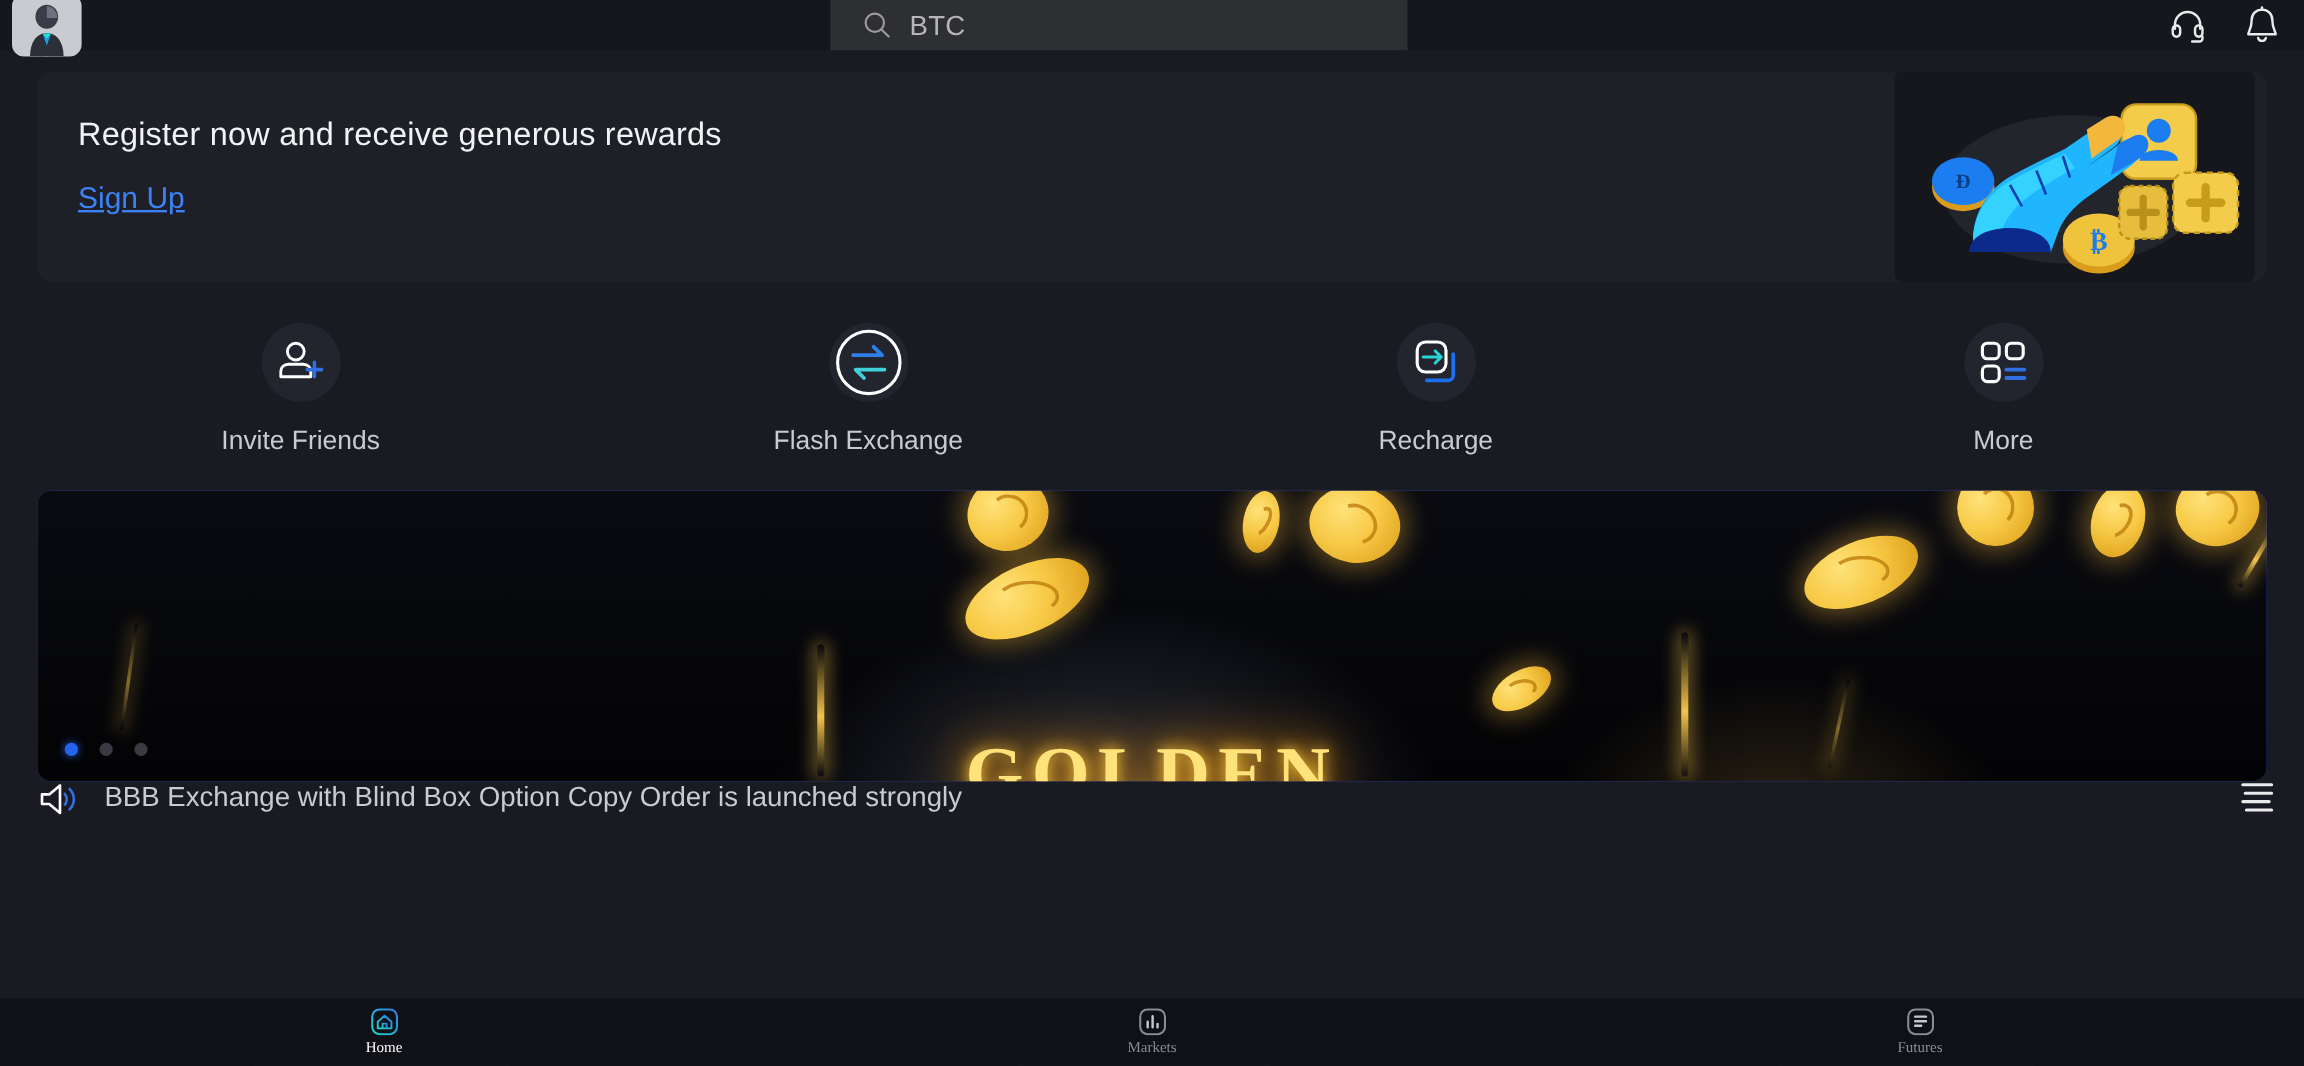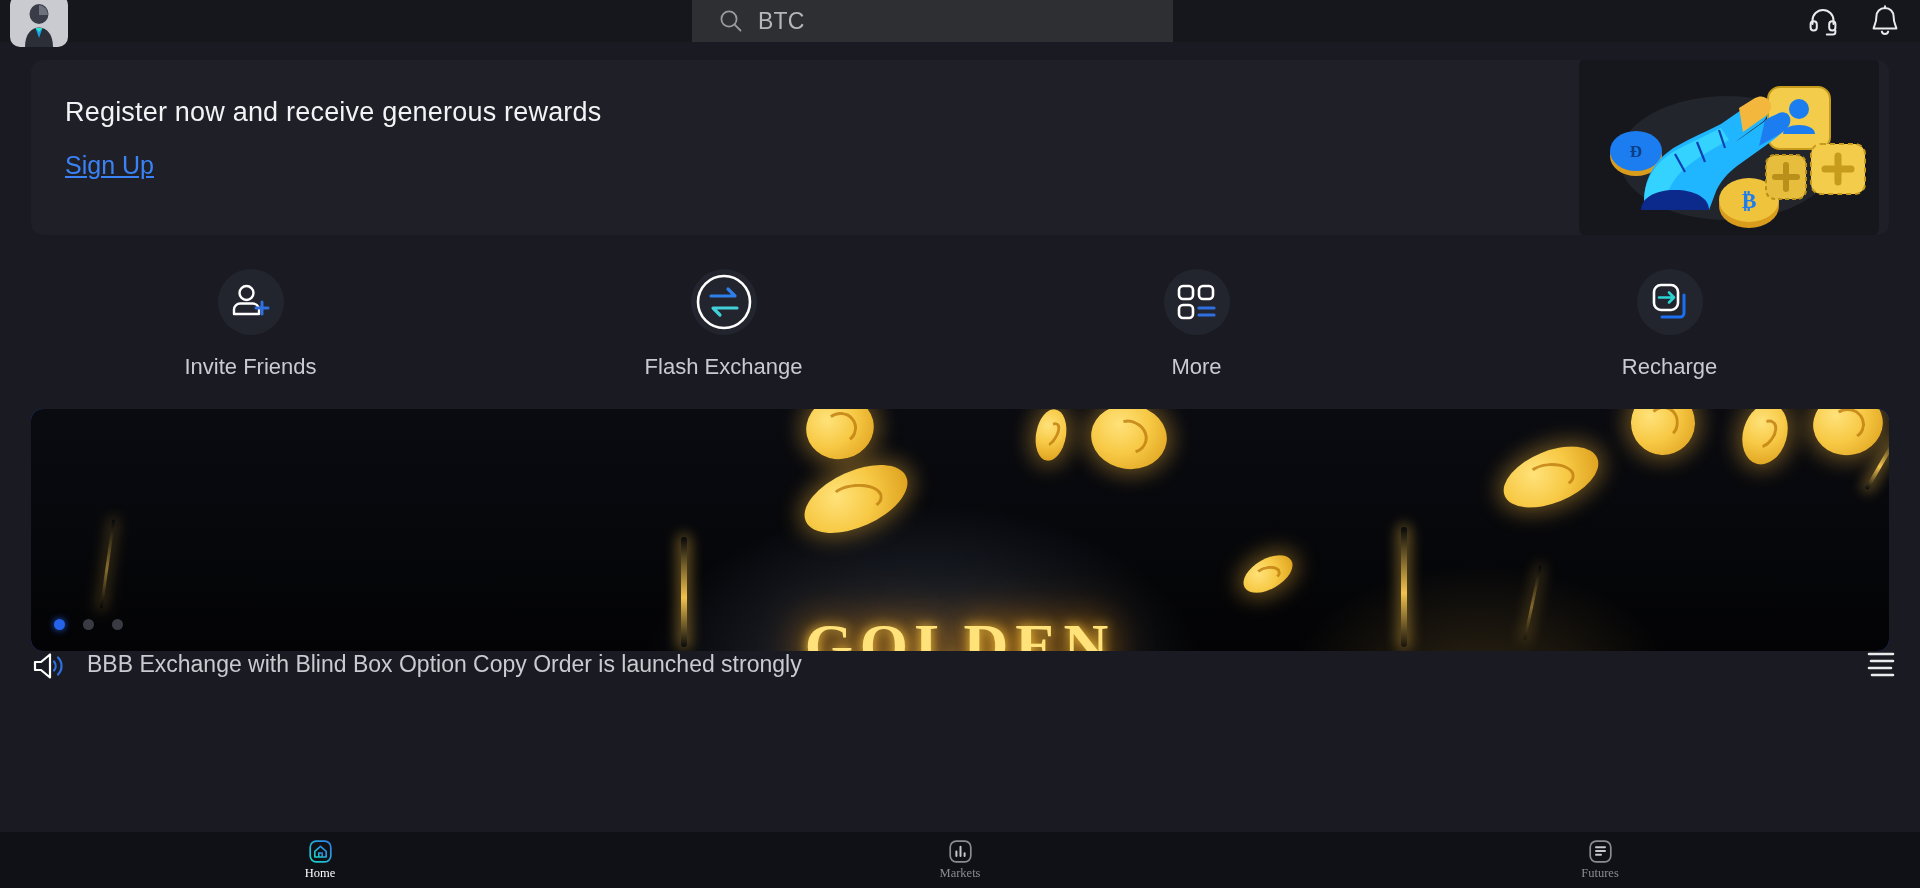--- a/index.html
+++ b/index.html
@@ -282,39 +282,39 @@
           <circle cx="29" cy="29" r="26" fill="none" stroke="#ffffff" stroke-width="2.6"></circle>
           <path d="M16 23 H40 L33 16" fill="none" stroke="#2f7fe8" stroke-width="3.2" stroke-linecap="round" stroke-linejoin="round"></path>
           <path d="M42 35 H18 L25 42" fill="none" stroke="#41cfd8" stroke-width="3.2" stroke-linecap="round" stroke-linejoin="round"></path>
         </svg>
       </div>
       <div class="qa-label">Flash Exchange</div>
     </div>
 
     <div class="qa">
       <div class="qa-circle">
+        <svg width="44" height="42" viewBox="0 0 44 42">
+          <path d="M14 36 H32 C34.2 36 36 34.2 36 32 V14" fill="none" stroke="#1b6ff0" stroke-width="3" stroke-linecap="round"></path>
+          <rect x="6" y="4" width="24" height="25" rx="7" fill="none" stroke="#ffffff" stroke-width="2.6"></rect>
+          <path d="M11 16.5 H26 M21 11.5 L26 16.5 L21 21.5" fill="none" stroke="#2bd4d4" stroke-width="2.6" stroke-linecap="round" stroke-linejoin="round"></path>
+        </svg>
+      </div>
+      <div class="qa-label">Recharge</div>
+    </div>
+
+    <div class="qa">
+      <div class="qa-circle">
         <svg width="40" height="36" viewBox="0 0 40 36">
           <rect x="2" y="2" width="14" height="13" rx="4" fill="none" stroke="#ffffff" stroke-width="2.6"></rect>
           <rect x="22" y="2" width="14" height="13" rx="4" fill="none" stroke="#ffffff" stroke-width="2.6"></rect>
           <rect x="2" y="21" width="14" height="13" rx="4" fill="none" stroke="#ffffff" stroke-width="2.6"></rect>
           <path d="M22 24 H37 M22 31 H37" stroke="#2f6fe0" stroke-width="3.2" stroke-linecap="round"></path>
         </svg>
       </div>
       <div class="qa-label">More</div>
-    </div>
-
-    <div class="qa">
-      <div class="qa-circle">
-        <svg width="44" height="42" viewBox="0 0 44 42">
-          <path d="M14 36 H32 C34.2 36 36 34.2 36 32 V14" fill="none" stroke="#1b6ff0" stroke-width="3" stroke-linecap="round"></path>
-          <rect x="6" y="4" width="24" height="25" rx="7" fill="none" stroke="#ffffff" stroke-width="2.6"></rect>
-          <path d="M11 16.5 H26 M21 11.5 L26 16.5 L21 21.5" fill="none" stroke="#2bd4d4" stroke-width="2.6" stroke-linecap="round" stroke-linejoin="round"></path>
-        </svg>
-      </div>
-      <div class="qa-label">Recharge</div>
     </div>
   </div>
 
   <div class="carousel">
     <div class="car-bg"></div>
 
     <div class="coin" style="left:775px; top:-12px; width:68px; height:62px; border-radius:50%; transform:rotate(-14deg);"></div>
     <div class="coin" style="left:1005px; top:0px;  width:30px; height:52px; border-radius:50%; transform:rotate(10deg);"></div>
     <div class="coin" style="left:1060px; top:-4px; width:76px; height:64px; border-radius:50%; transform:rotate(8deg);"></div>
     <div class="coin" style="left:1600px; top:-18px; width:64px; height:64px; border-radius:50%; transform:rotate(-20deg);"></div>

